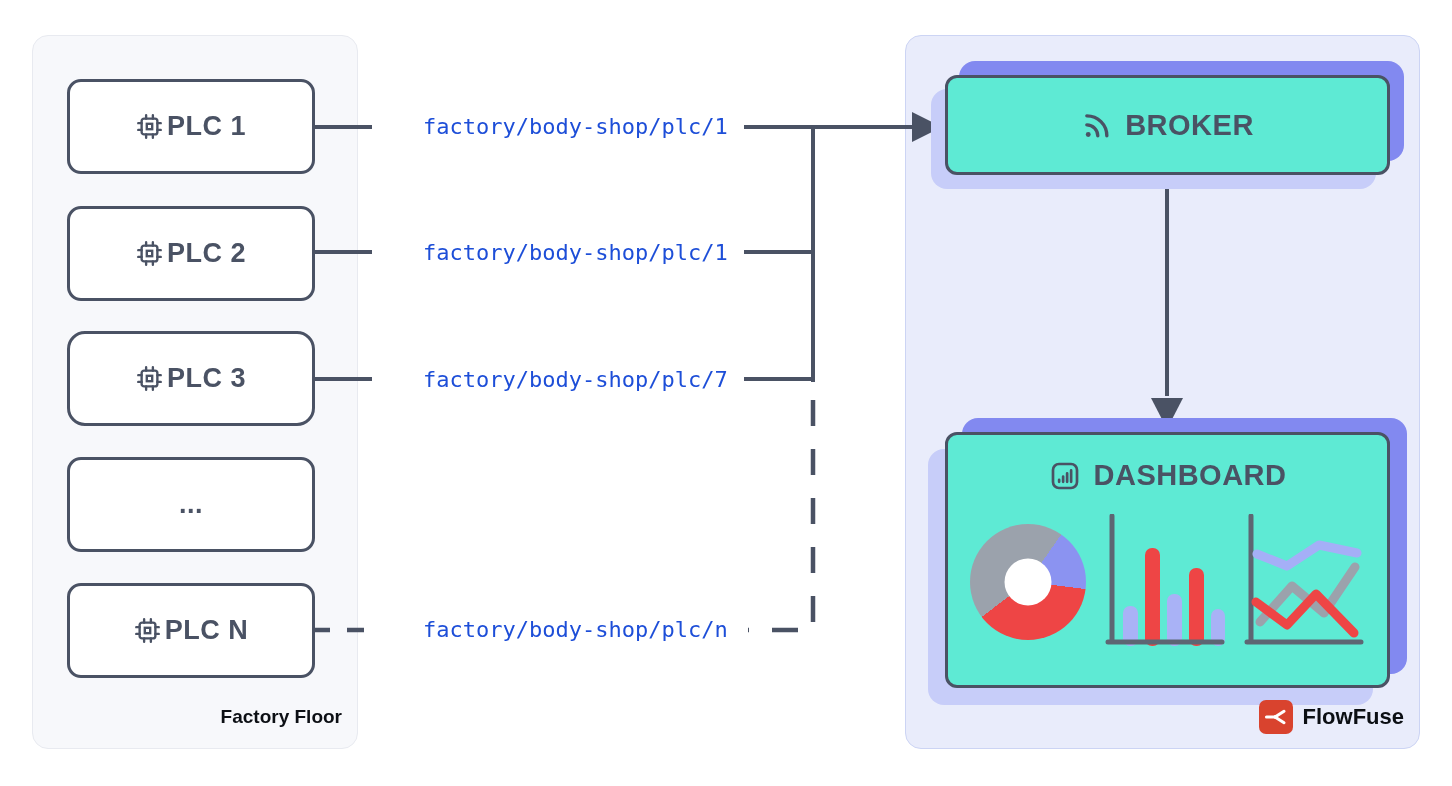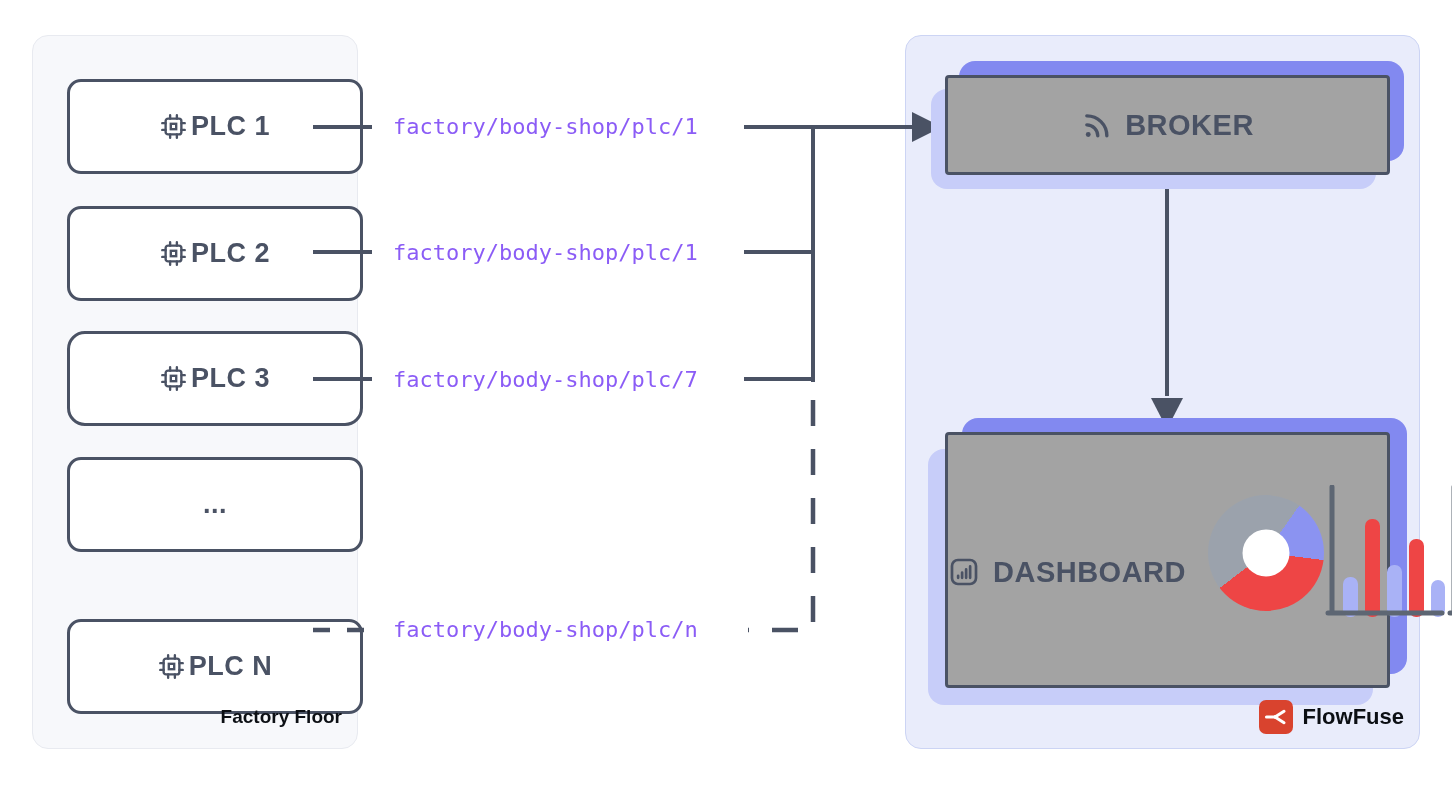--- a/index.html
+++ b/index.html
@@ -12,37 +12,37 @@
     position:absolute; left:32px; top:35px; width:326px; height:714px;
     background:#f7f8fb; border:1.5px solid #e8eaf0; border-radius:16px;
   }
   .panel-right {
     position:absolute; left:905px; top:35px; width:515px; height:714px;
     background:#e9ecfb; border:1.5px solid #ccd4f4; border-radius:16px;
   }
 
   
   .plc-box {
-    position:absolute; left:34px; width:296px; height:95px;
+    position:absolute; left:34px; width:248px; height:95px;
     background:#ffffff; border:3.5px solid #4a5264; border-radius:14px;
     display:flex; align-items:center; justify-content:center; gap:4px;
     color:#4a5264; font-weight:bold; font-size:27px; letter-spacing:0.5px;text-align:right;
   }
   .plc-1 { top:43px; }  .plc-2 { top:170px; }  .plc-3 { top:295px;border-radius:18px; }
-  .plc-dots { top:421px; }  .plc-n { top:547px;margin-top:36px; }
+  .plc-dots { top:421px; }  .plc-n { top:547px; }
 
   .panel-caption {
     position:absolute; right:15px; bottom:20px;
     font-weight:bold; font-size:19px; color:#0c0f14;
   }
 
   
   .topic {
     position:absolute; font-family:"DejaVu Sans Mono", monospace;
-    font-size:22px; color:#8b5cf6; white-space:nowrap;
+    font-size:22px; color:#1d4ed8; white-space:nowrap;margin-left:30px;
   }
   .topic-1 { left:393px; top:114px; }
   .topic-2 { left:393px; top:240px; }
   .topic-3 { left:393px; top:367px; }
   .topic-n { left:393px; top:617px; }
   .topic-wild {
     left:1167px; top:298px; transform:translate(-50%,-50%);
     background:#e9ecfb; padding:8px 10px;
   }
 
@@ -54,32 +54,32 @@
   .stack .shadow-dark {
     position:absolute; left:14px; top:-14px; width:100%; height:100%;
     background:#8289f0; border-radius:16px;
   }
   .stack .shadow-light {
     position:absolute; left:-14px; top:14px; width:100%; height:100%;
     background:#c7cdf9; border-radius:16px;
   }
   .stack .white-box {
     position:relative; width:100%; height:100%;
-    background:#a3a3a3; border:3.5px solid #4a5264; border-radius:4px;
+    background:#5eead4; border:3.5px solid #4a5264; border-radius:12px;
   }
   .broker-stack { left:945px; top:75px; width:445px; height:100px; }
   .dash-stack   { left:945px; top:432px; width:445px; height:256px; }
   .dash-stack .shadow-dark  { left:17px; top:-14px; }
   .dash-stack .shadow-light { left:-17px; top:17px; }
 
   .box-title-row {
     display:flex; align-items:center; justify-content:center; gap:13px;
     height:100%; color:#4a5264; font-weight:bold; font-size:29px; letter-spacing:0.5px;
   }
-  .dash-box { display:flex; flex-direction:row; }
+  .dash-box { display:flex; flex-direction:column; }
   .dash-header {
     display:flex; align-items:center; justify-content:center; gap:13px;
     margin-top:24px; color:#4a5264; font-weight:bold; font-size:29px; letter-spacing:0.5px;
   }
   .dash-charts {
     flex:1; display:flex; align-items:center; justify-content:space-between;
     padding:4px 22px 18px 22px;
   }
 
   

